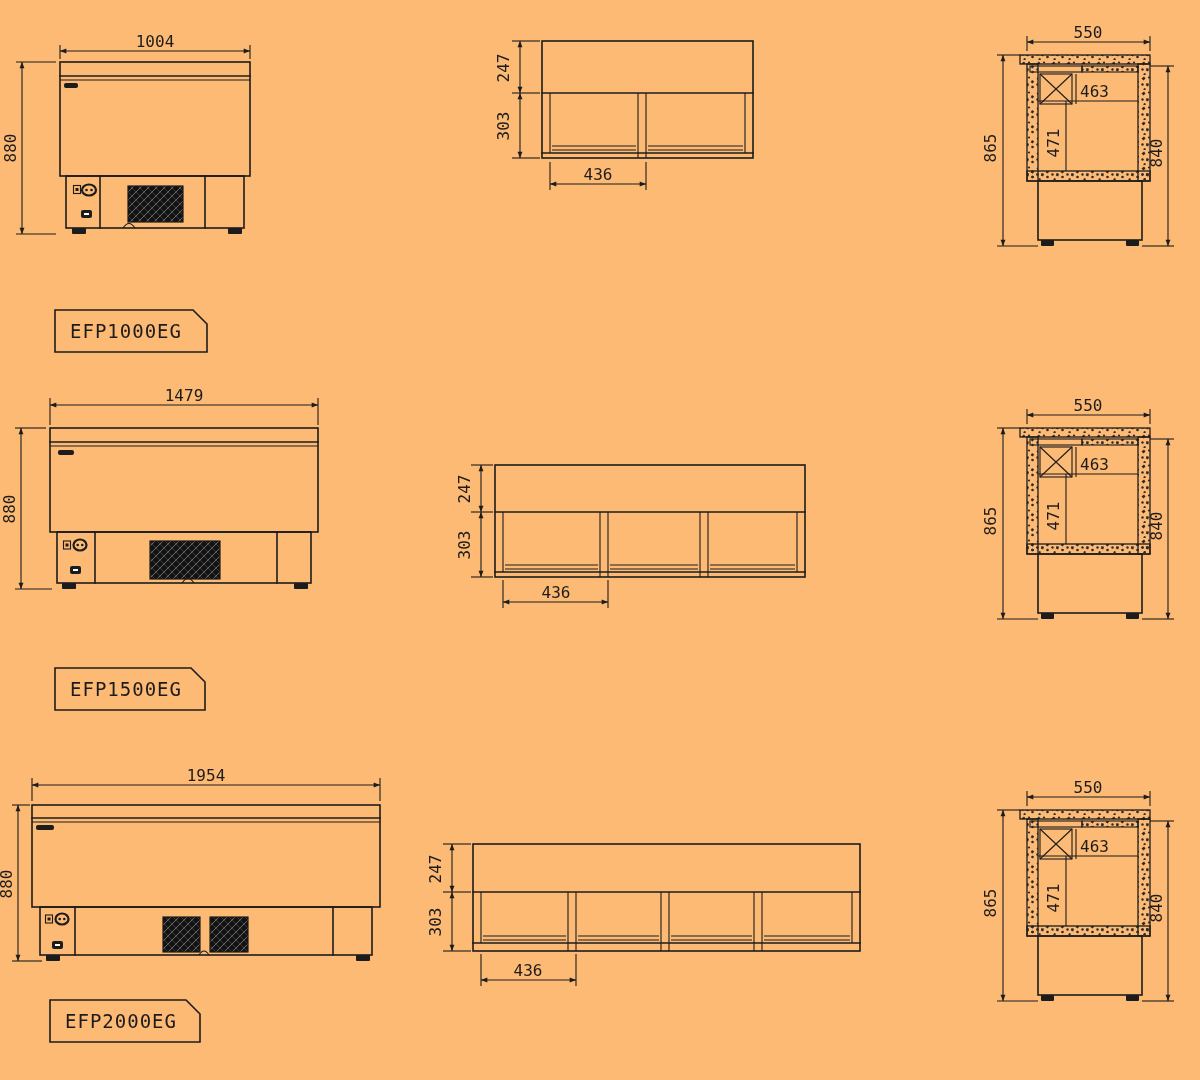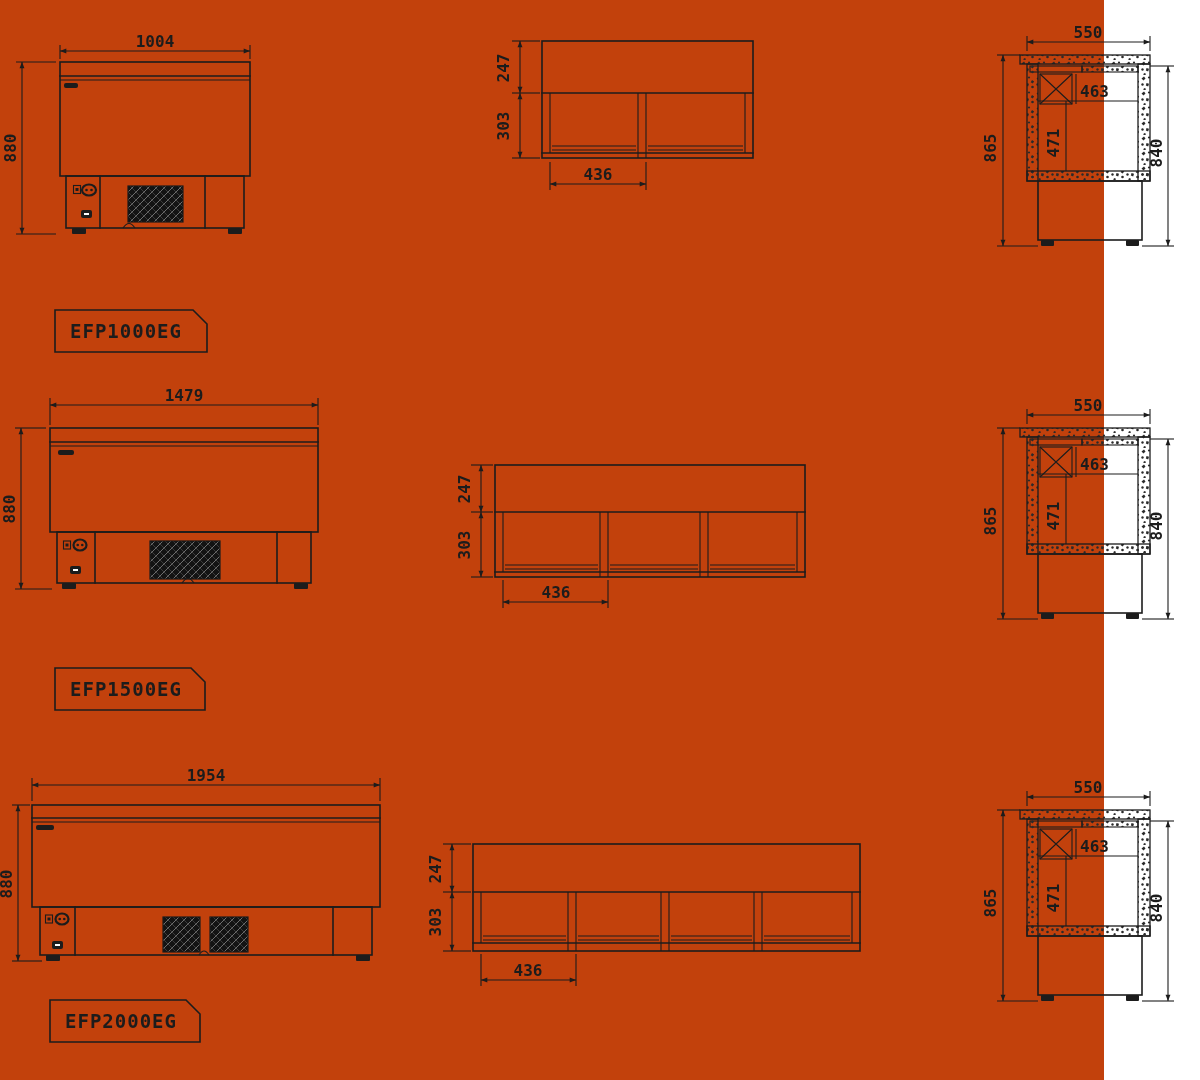--- a/index.html
+++ b/index.html
@@ -2,25 +2,24 @@
 <html><head>
 <meta charset="utf-8">
 <style>
   html, body {
     margin: 0;
     padding: 0;
     background: #ffffff;
   }
   #sheet {
     position: relative;
-    width: 1104px;
+    width: 1200px;
     height: 1080px;
-    background: #c2410c;
+    background: #fdba74;
     font-family: "DejaVu Sans Mono", "Liberation Mono", monospace;
-    font-weight: bold;
   }
   svg { display: block; }
   .ln   { stroke: #1c1c1c; stroke-width: 1.6; fill: none; stroke-linecap: square; }
   .thin { stroke: #1c1c1c; stroke-width: 1.1; fill: none; }
   .dim  { stroke: #1c1c1c; stroke-width: 1.1; fill: none; }
   .dark { fill: #1c1c1c; stroke: none; }
   .dimtxt {
     fill: #1c1c1c;
     font-size: 16px;
     font-family: "DejaVu Sans Mono", "Liberation Mono", monospace;

